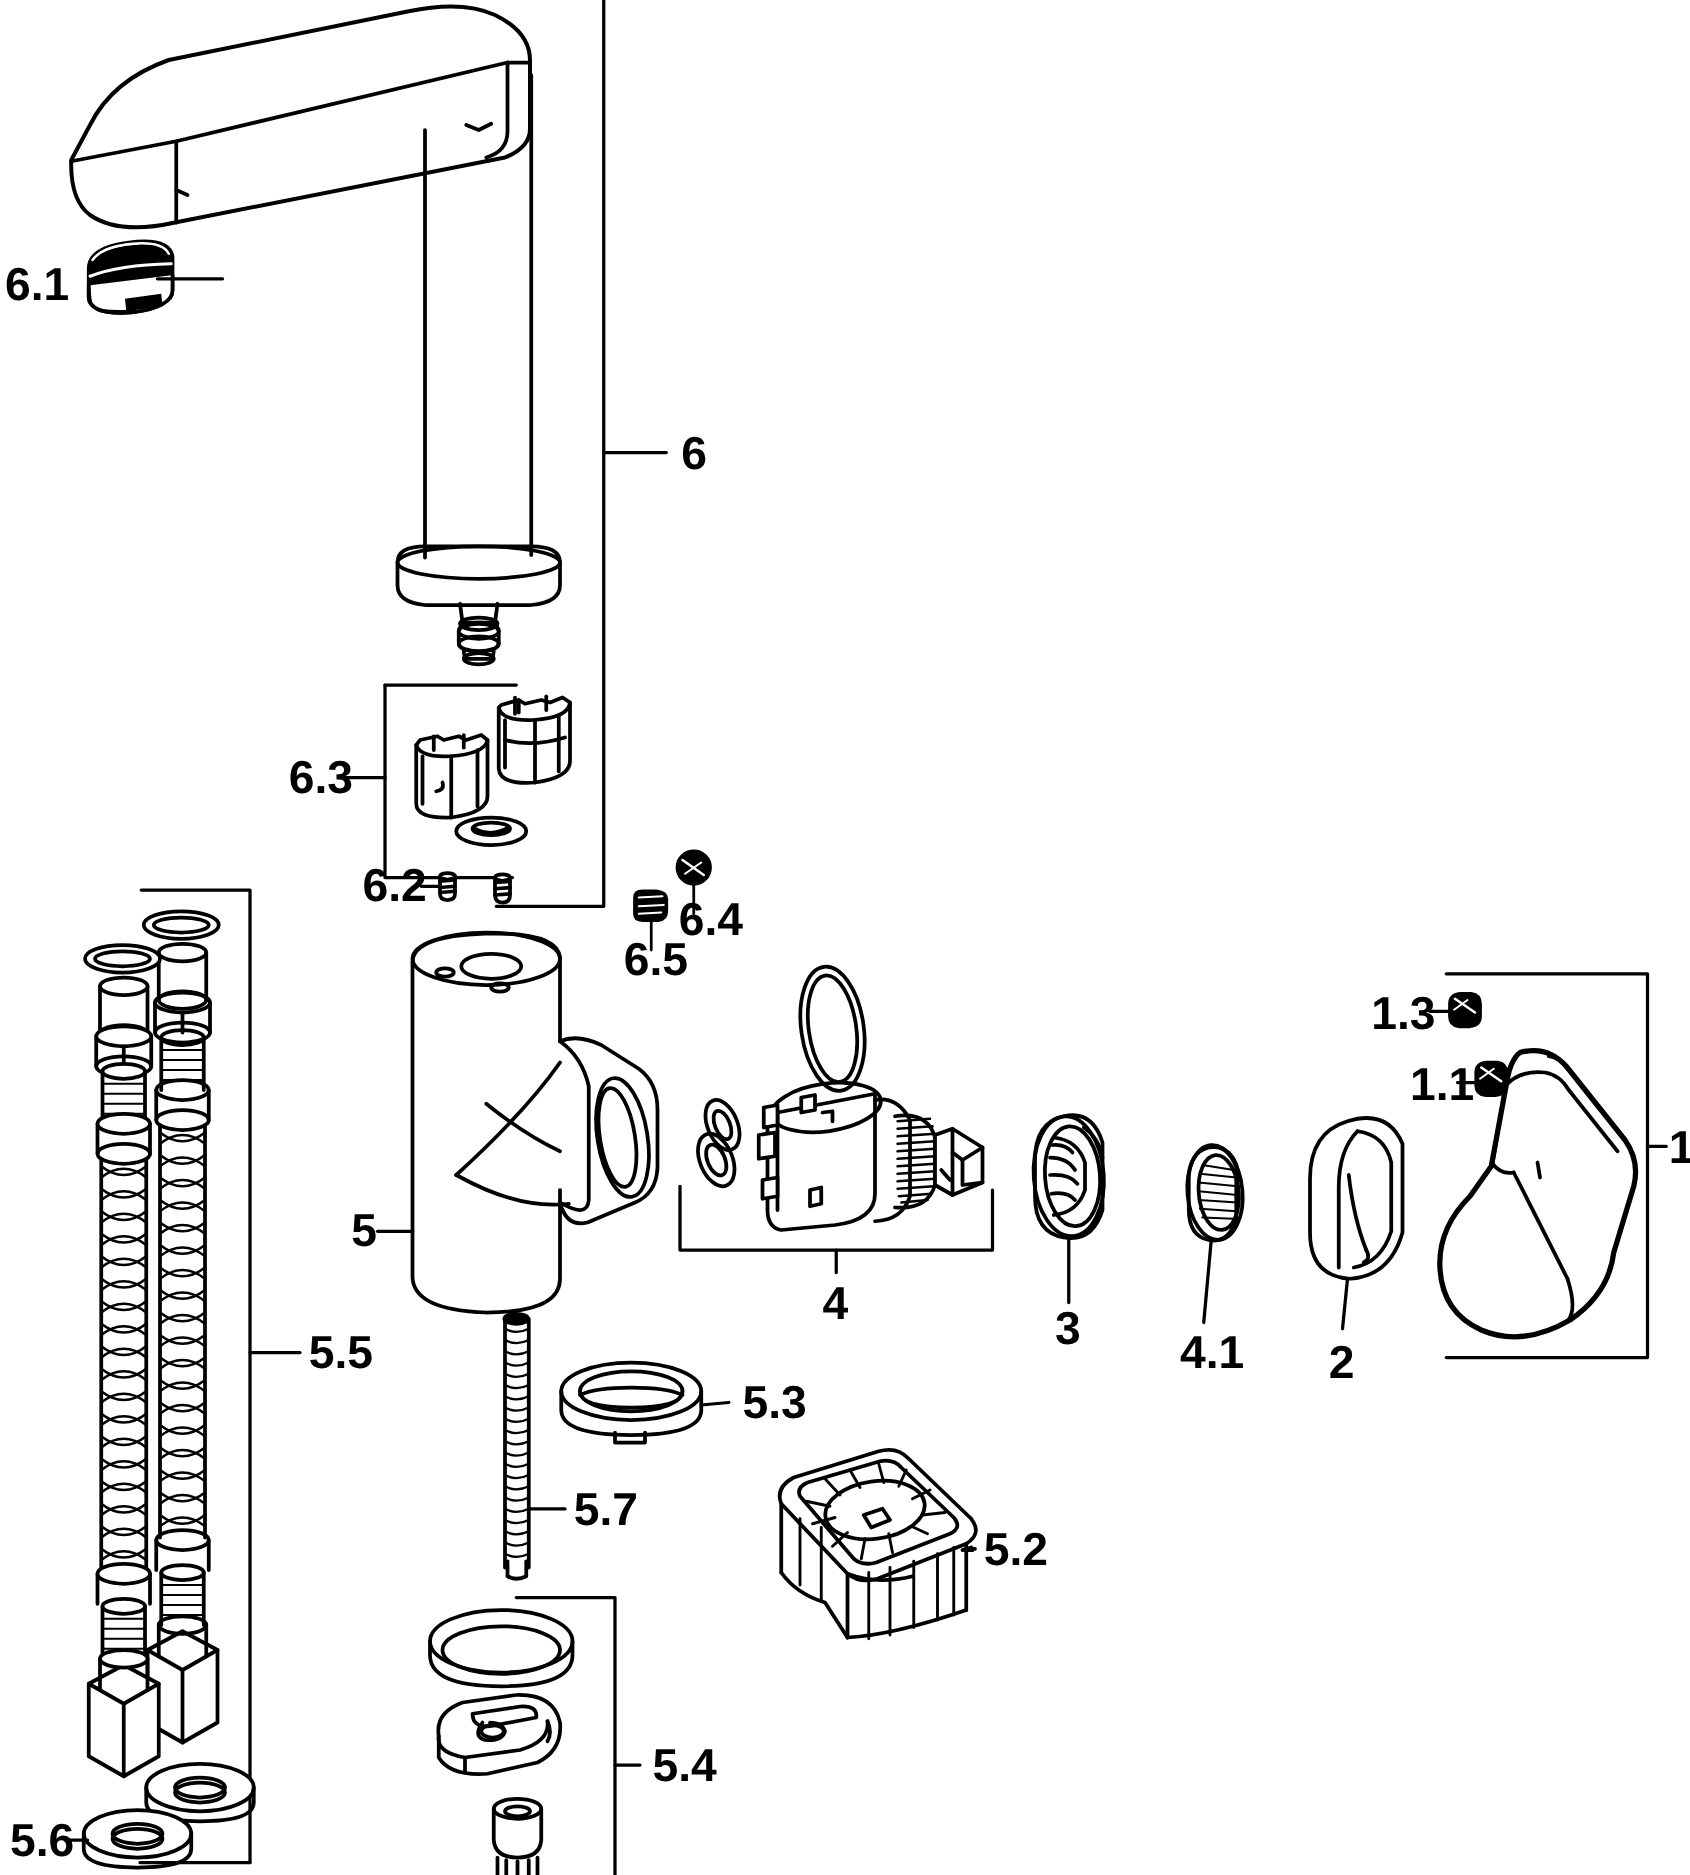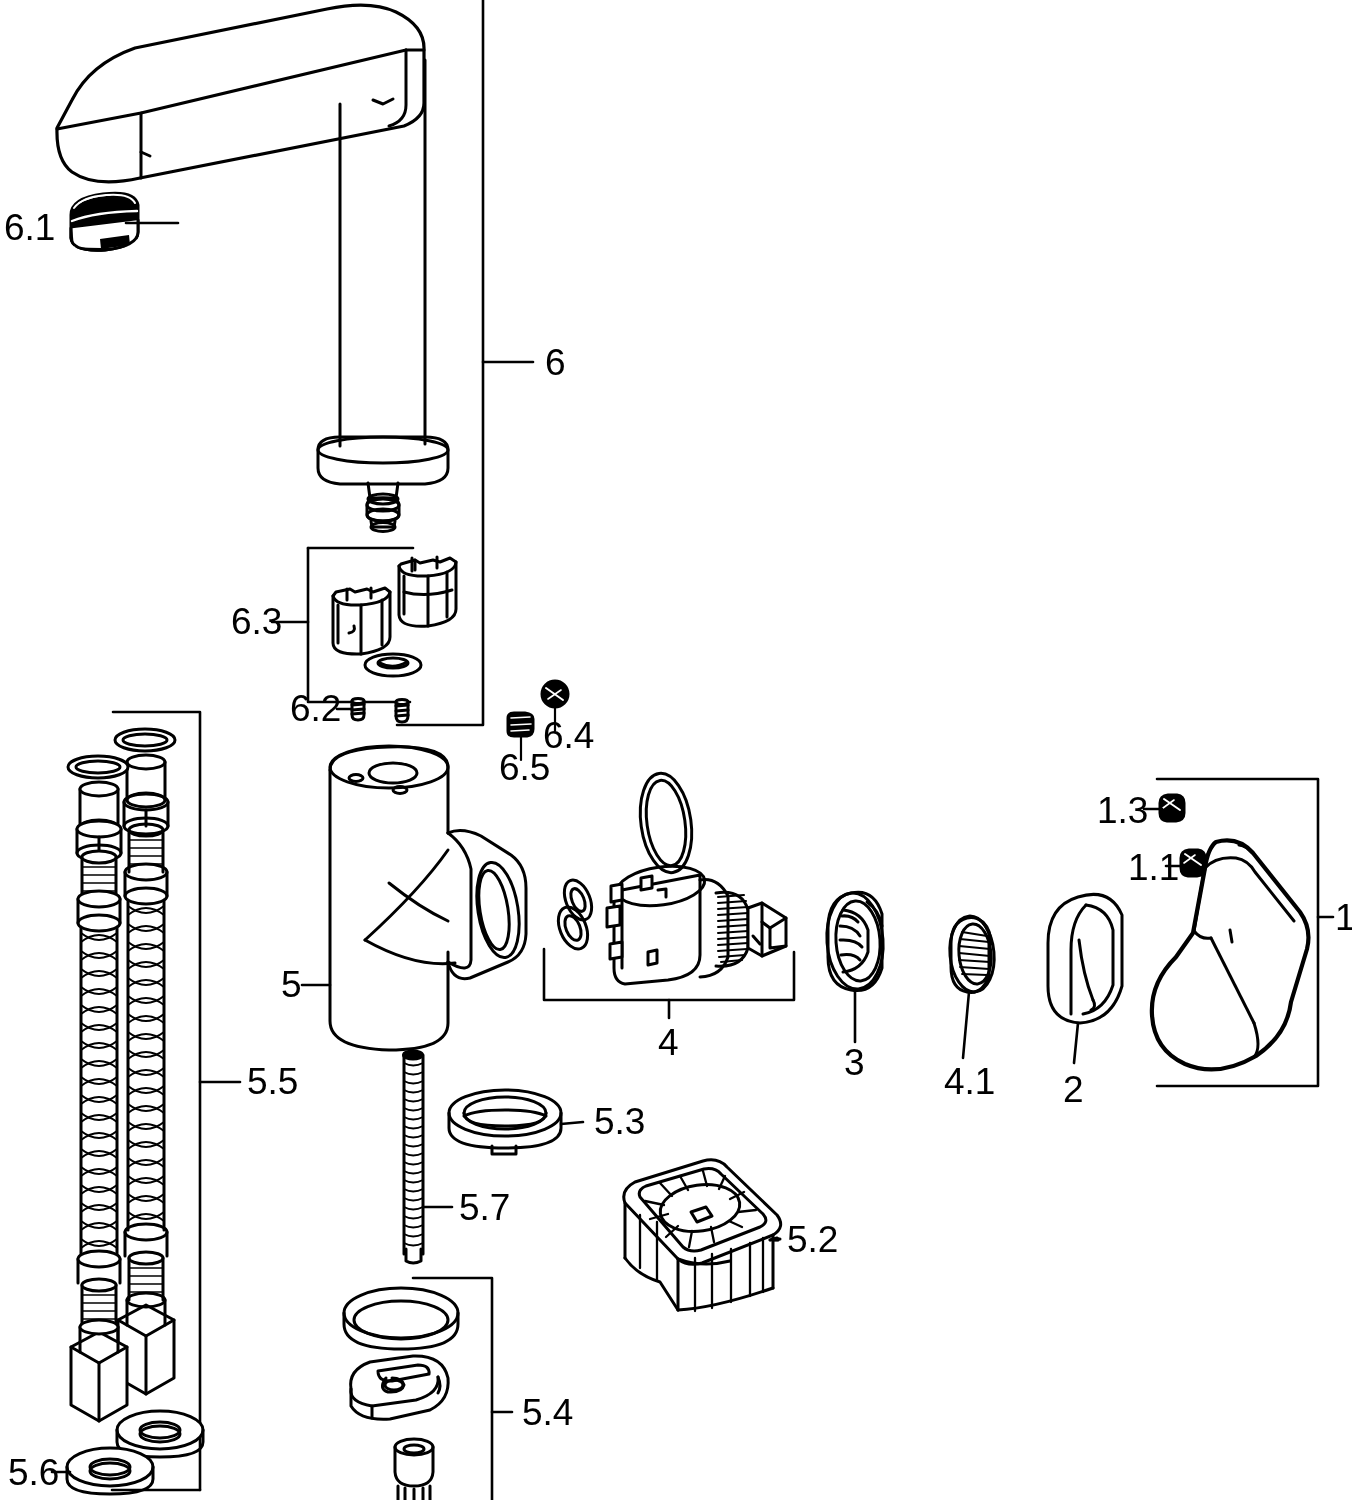--- a/index.html
+++ b/index.html
@@ -1,17 +1,17 @@
 <!DOCTYPE html>
 <html><head>
 <meta charset="utf-8">
 <style>
   html,body{margin:0;padding:0;background:#ffffff;}
   body{width:1352px;height:1500px;overflow:hidden;font-family:"Liberation Sans", sans-serif;}
-  #sheet{position:relative;width:1072px;height:1500px;background:#fca5a5;}
+  #sheet{position:relative;width:1072px;height:1500px;background:#fca5a5;font-weight:bold;}
   svg{display:block;}
   .lbl{font-family:"Liberation Sans", sans-serif;font-size:37px;fill:#000;}
   text{user-select:none;}
 </style>
 </head>
 <body>
 
 <div id="sheet">
 <svg width="1352" height="1500" viewBox="0 0 1352 1500" xmlns="http://www.w3.org/2000/svg">
   <rect x="0" y="0" width="1352" height="1500" fill="#ffffff"></rect>

